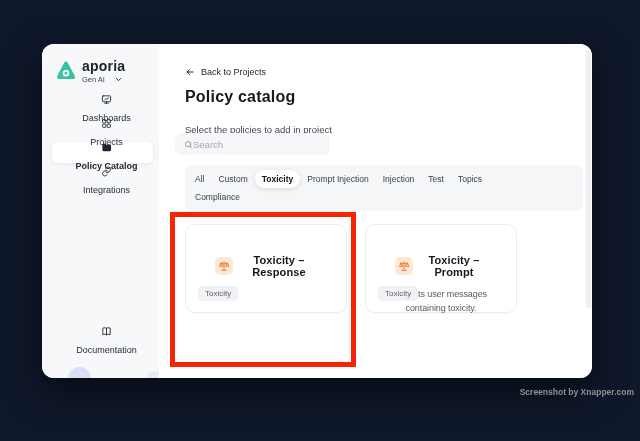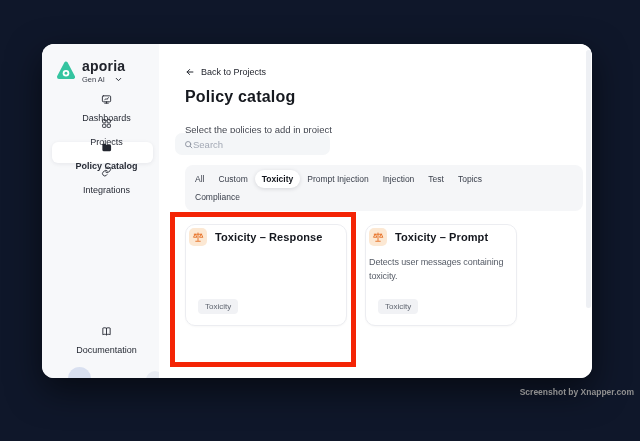--- a/index.html
+++ b/index.html
@@ -49,22 +49,22 @@
     font-family:"Liberation Sans", sans-serif; font-size:9.5px; color:#333;
   }
   .search input::placeholder { color:#a3a9b5; }
   .tabs { position:absolute; left:26px; top:121px; width:398px; background:#f5f6f8; border-radius:8px; padding:5px 3px; }
   .tab-row { display:flex; align-items:center; }
   .tab { padding:4px 7px; font-size:8.5px; font-weight:500; color:#3b404c; border-radius:999px;
          white-space:nowrap; cursor:pointer; }
   .tab.active { background:#fff; font-weight:700; color:#14171e; box-shadow:0 1px 4px rgba(25,30,45,.14); }
   .cards { position:absolute; left:26px; top:180px; display:flex; gap:18px; }
   .card {
-    width:162px; height:102px; background:#fff; border:1px solid #ecedf1; border-radius:10px;
-    padding:3px; position:relative; box-shadow:0 1px 2px rgba(20,25,40,.03); cursor:pointer;
+    width:162px; height:89px; background:#fff; border:1px solid #ecedf1; border-radius:10px;
+    padding:29px; position:relative; box-shadow:0 1px 2px rgba(20,25,40,.03); cursor:pointer;text-align:center;
   }
   .card.narrow { width:152px; }
   .card-head { display:flex; align-items:center; gap:8px; }
   .card-icon { width:18px; height:18px; flex:none; border-radius:5px; background:#fce8d3; color:#e8752c;
                display:flex; align-items:center; justify-content:center; }
   .card-icon svg { width:12px; height:12px; }
   .card-title { font-size:11px; font-weight:700; color:#14171e; letter-spacing:.1px; }
   .card-desc { margin-top:10px; font-size:9px; letter-spacing:-.1px; line-height:1.5; color:#565c67; }
   .card-tag { position:absolute; left:12px; bottom:11px; background:#f1f2f5; border-radius:4px;
               padding:3px 7px; font-size:8px; color:#5f6570; }

